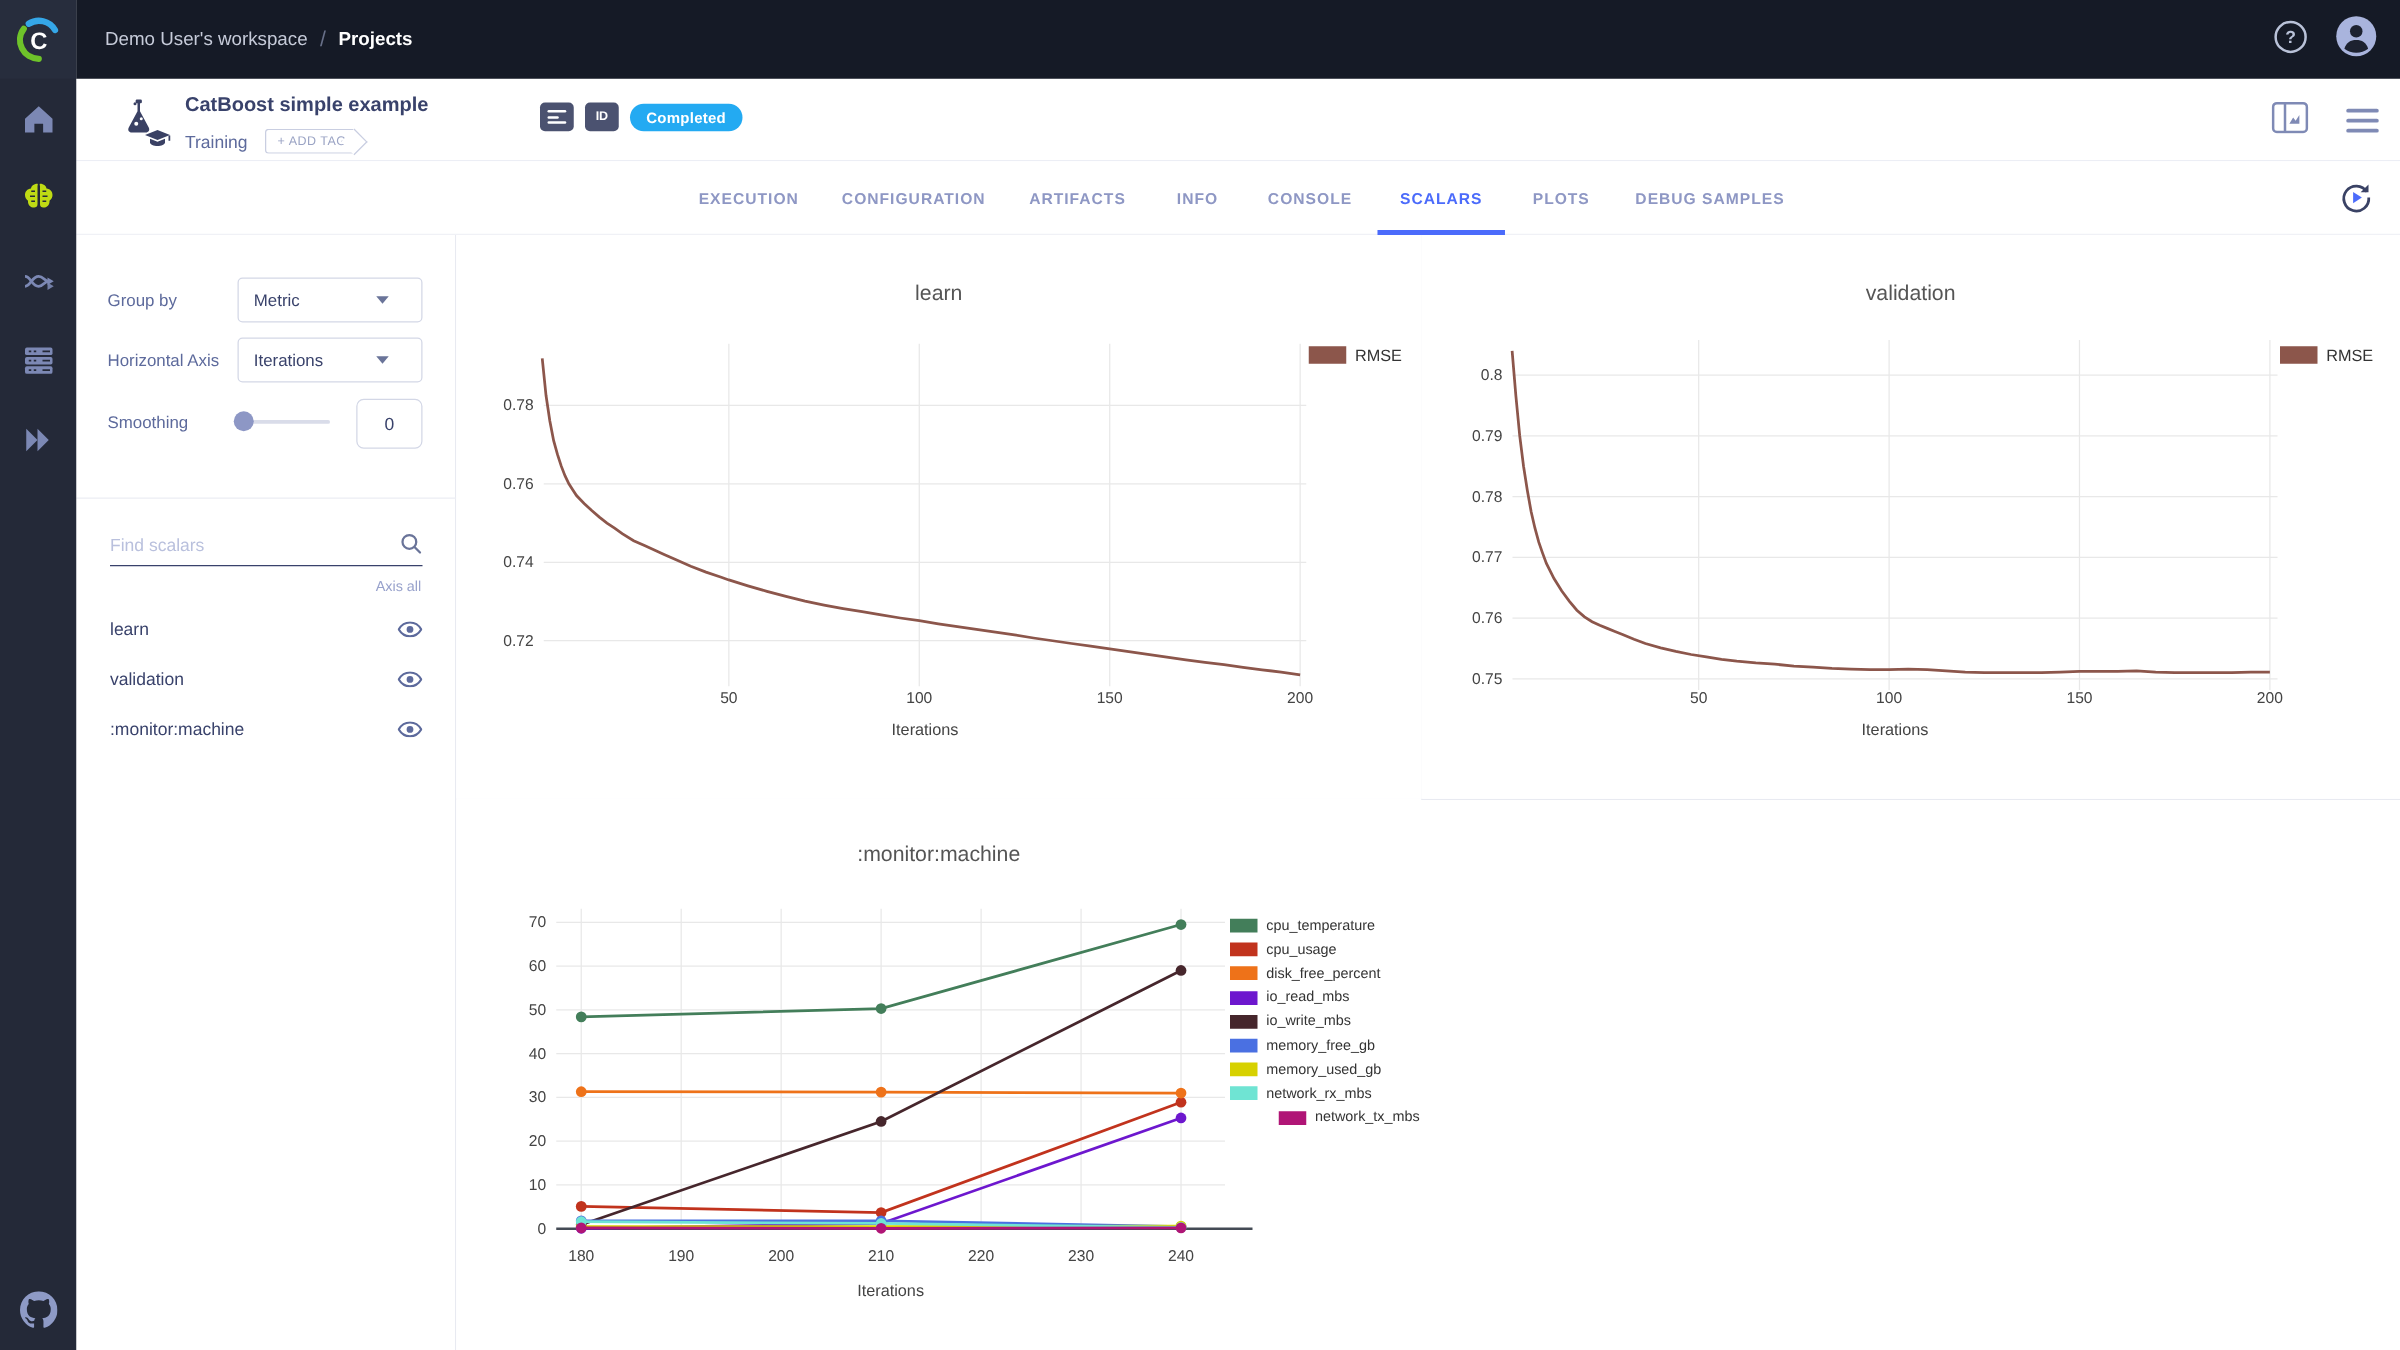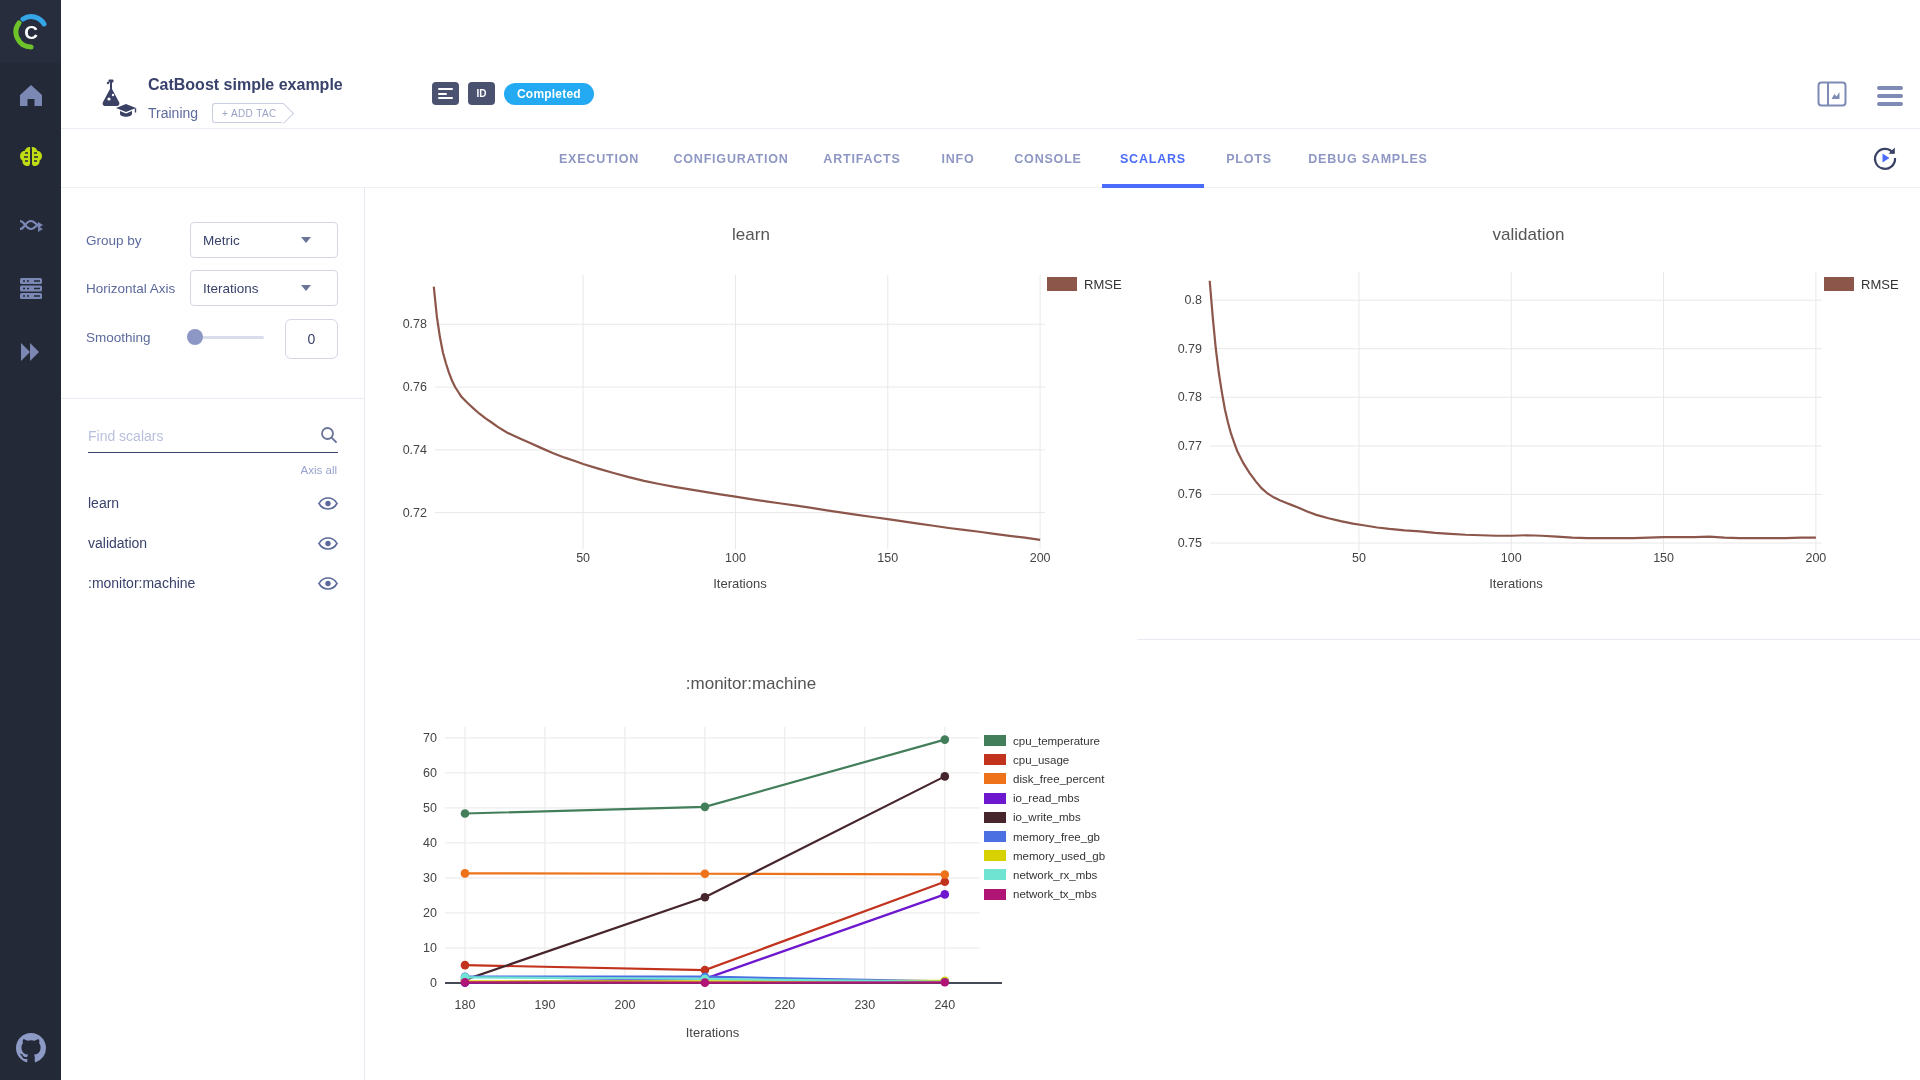--- a/index.html
+++ b/index.html
@@ -142,20 +142,42 @@
           <path d="M13 5l9 9-9 9z" fill="#7c88b4"></path>
       </svg>
     </div>
     <div class="rail-icon" style="top:1033px">
       <svg width="30" height="30" viewBox="0 0 16 16">
         <path fill="#8e9ac6" d="M8 0C3.58 0 0 3.58 0 8c0 3.54 2.29 6.53 5.47 7.59.4.07.55-.17.55-.38 0-.19-.01-.82-.01-1.49-2.01.37-2.53-.49-2.69-.94-.09-.23-.48-.94-.82-1.13-.28-.15-.68-.52-.01-.53.63-.01 1.08.58 1.23.82.72 1.21 1.87.87 2.33.66.07-.52.28-.87.51-1.07-1.78-.2-3.64-.89-3.64-3.95 0-.87.31-1.59.82-2.15-.08-.2-.36-1.02.08-2.12 0 0 .67-.21 2.2.82.64-.18 1.32-.27 2-.27s1.36.09 2 .27c1.53-1.04 2.2-.82 2.2-.82.44 1.1.16 1.92.08 2.12.51.56.82 1.27.82 2.15 0 3.07-1.87 3.75-3.65 3.95.29.25.54.73.54 1.48 0 1.07-.01 1.93-.01 2.2 0 .21.15.46.55.38A8.01 8.01 0 0 0 16 8c0-4.42-3.58-8-8-8z"></path>
       </svg>
     </div>
   </div>
 
+  <div class="topbar">
+    <div class="crumbs">
+      <span class="crumb-ws">Demo User's workspace</span>
+      <span class="crumb-sep">/</span>
+      <span class="crumb-cur">Projects</span>
+    </div>
+    <div class="topbar-right">
+      <span style="cursor:pointer">
+        <svg width="27" height="27" viewBox="0 0 27 27">
+          <circle cx="13.5" cy="13.5" r="12" fill="none" stroke="#b9c2d8" stroke-width="2"></circle>
+          <text x="13.5" y="18.5" text-anchor="middle" font-size="14" font-weight="bold" fill="#b9c2d8">?</text>
+        </svg>
+      </span>
+      <span style="cursor:pointer">
+        <svg width="34" height="34" viewBox="0 0 34 34">
+          <circle cx="17" cy="17" r="16" fill="#a9b4dd"></circle>
+          <circle cx="17" cy="13" r="5" fill="#1d2230"></circle>
+          <path d="M7.5 27c1.5-5 5-7 9.5-7s8 2 9.5 7a16 16 0 0 1-19 0z" fill="#1d2230"></path>
+        </svg>
+      </span>
+    </div>
+  </div>
 
   <div class="exp-header">
     <div class="exp-icon">
       <svg width="46" height="40" viewBox="0 0 46 40">
         <path d="M16 4h2v8l7 13c1 2 0 4-2.5 4h-11C9 29 8 27 9 25l7-13V4z" fill="#3a4164"></path>
         <rect x="14.5" y="2.5" width="5" height="3" rx="1" fill="#3a4164"></rect>
         <circle cx="15" cy="22" r="1.6" fill="#fff"></circle>
           <circle cx="19" cy="18" r="1.2" fill="#fff"></circle>
         <circle cx="14" cy="6" r="1.2" fill="#3a4164"></circle>
         <path d="M22 31l10-4 10 4-10 4z" fill="#3a4164"></path>
@@ -422,19 +444,19 @@
           <span class="legend-label" style="font-size:11.5px">memory_free_gb</span>
         </div>
         <div class="legend-item" style="height: 19.2px;">
           <span class="legend-swatch" style="width:22px;height:11px;background:#d7d100"></span>
           <span class="legend-label" style="font-size:11.5px">memory_used_gb</span>
         </div>
         <div class="legend-item" style="height: 19.2px;">
           <span class="legend-swatch" style="width:22px;height:11px;background:#6fe4d3"></span>
           <span class="legend-label" style="font-size:11.5px">network_rx_mbs</span>
         </div>
-        <div class="legend-item" style="height: 19.2px;">
+        <div class="legend-item" style="height: 19.2px; margin-left: 39px;">
           <span class="legend-swatch" style="width:22px;height:11px;background:#b01576"></span>
           <span class="legend-label" style="font-size:11.5px">network_tx_mbs</span>
         </div>
       </div></div>
 
 </div>
 
 </body></html>

